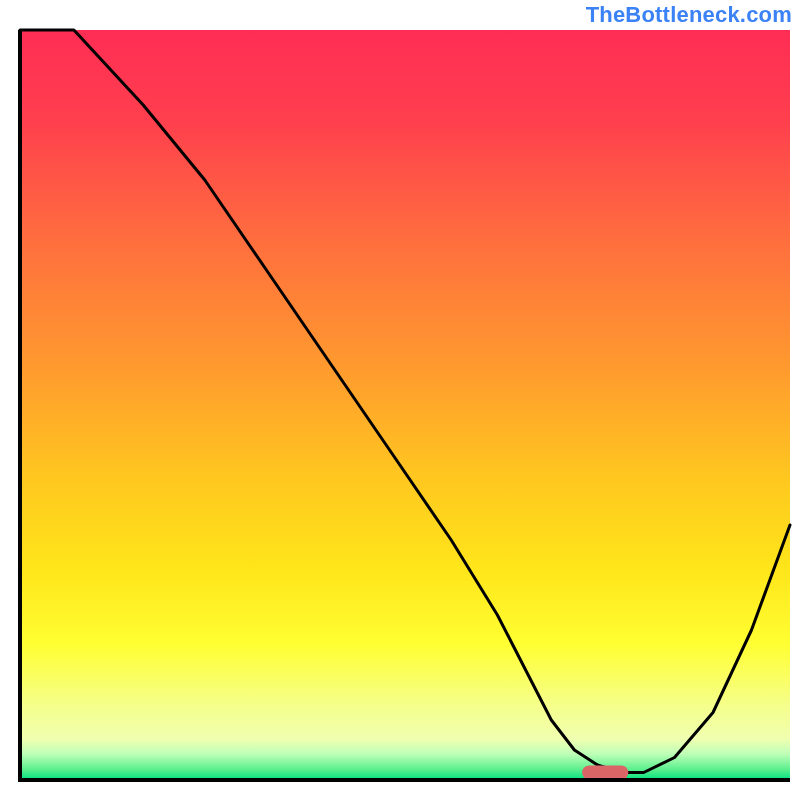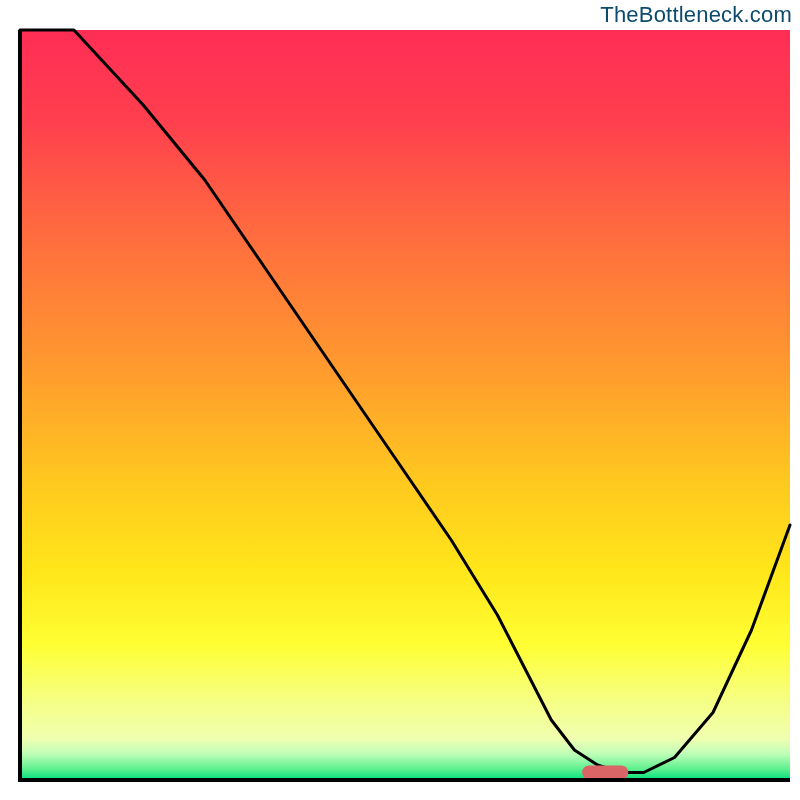--- a/index.html
+++ b/index.html
@@ -13,22 +13,22 @@
   .wrap {
     position: relative;
     width: 800px;
     height: 800px;
   }
   .watermark {
     position: absolute;
     top: 2px;
     right: 8px;
     font-size: 22px;
-    font-weight: 400;
-    color: #0c4a6e;
+    font-weight: 700;
+    color: #3b82f6;
     letter-spacing: 0.2px;
     z-index: 5;
   }
   svg.chart {
     position: absolute;
     left: 0;
     top: 0;
   }
 </style>
 </head>

